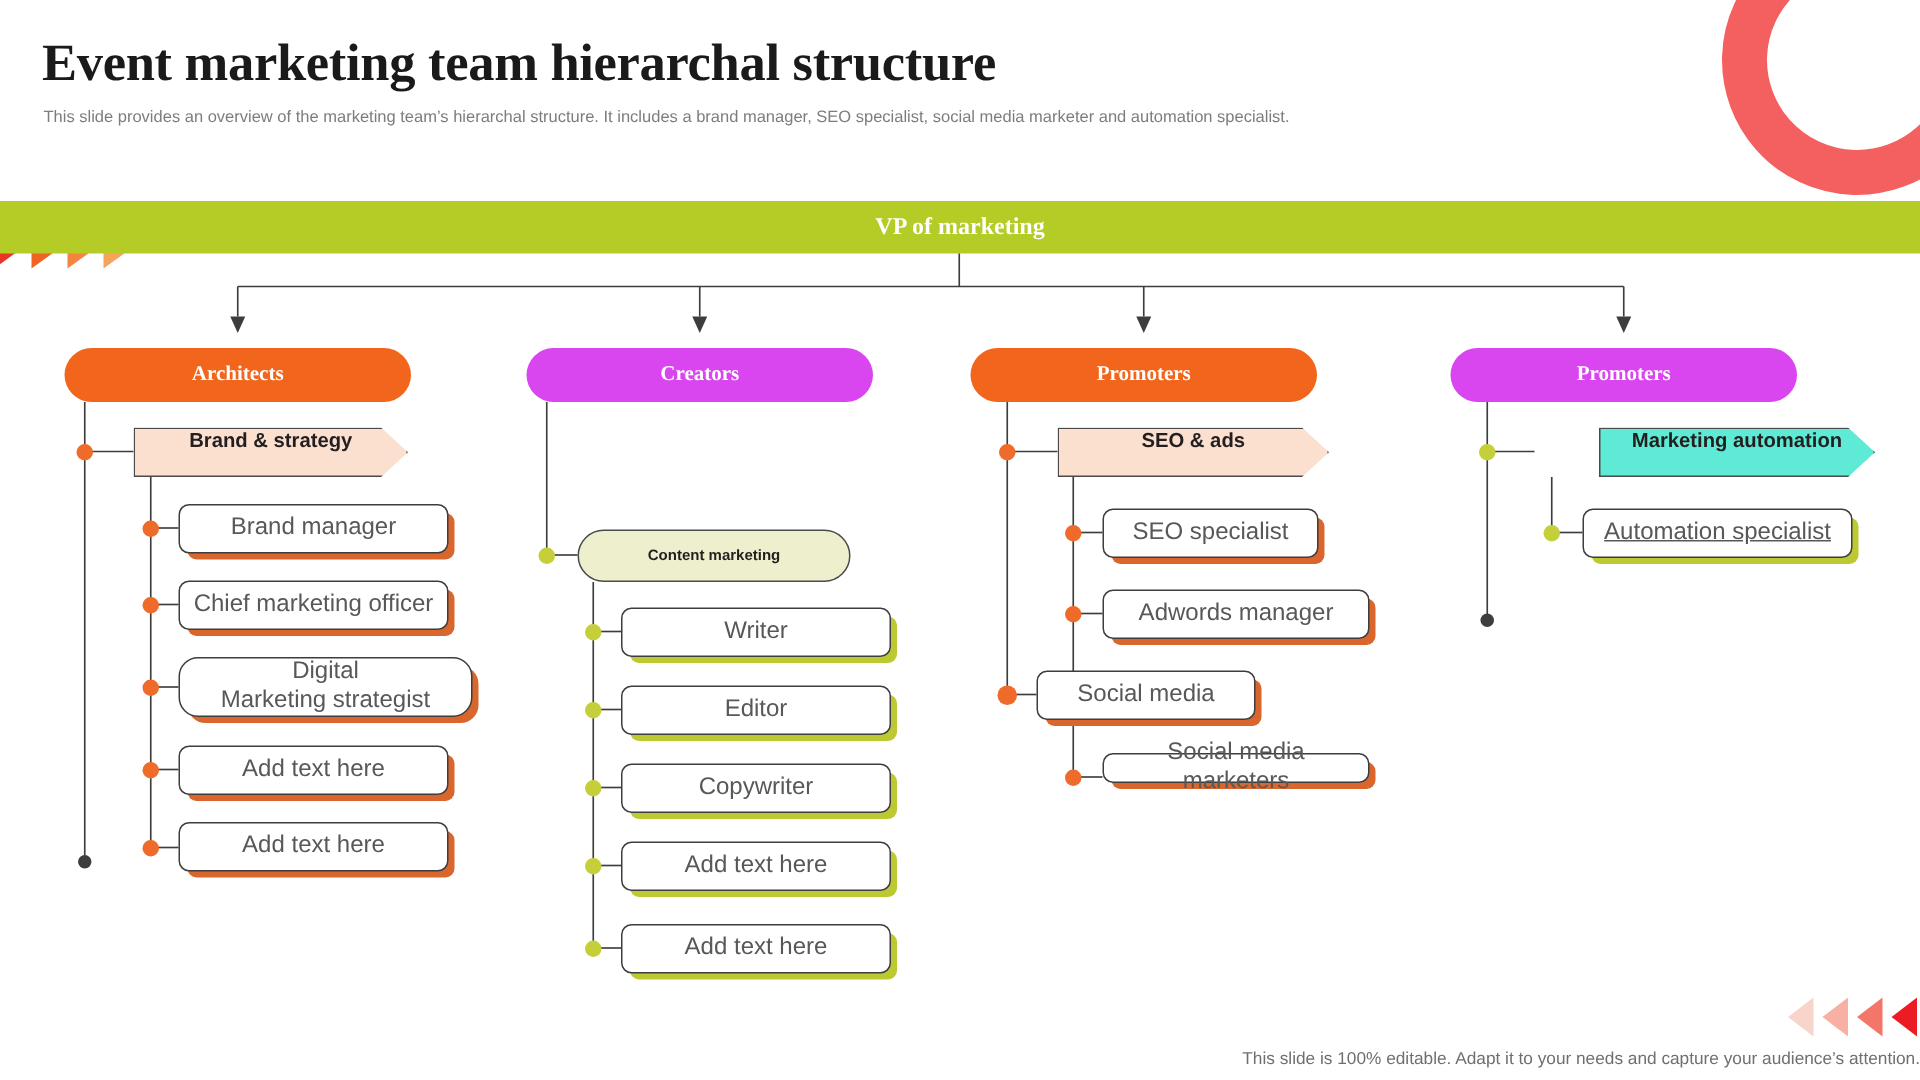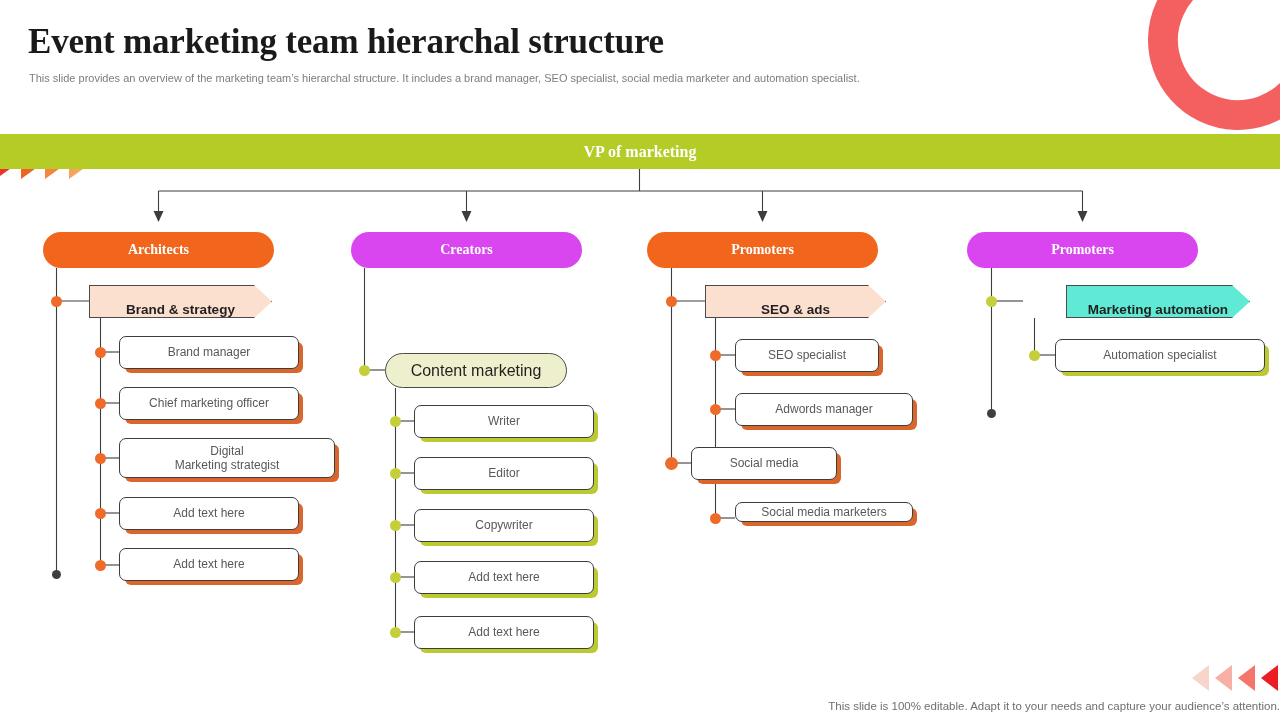--- a/index.html
+++ b/index.html
@@ -49,42 +49,42 @@
     position:absolute; height:36px; border-radius:18px;
     display:flex; align-items:center; justify-content:center;
     font-family:"Liberation Serif", serif;
     font-size:14px; font-weight:bold; color:#ffffff;
   }
   .cat-orange{background:#f1661c;}
   .cat-green{background:#d946ef;}
   
   .arrow-head{
     position:absolute; height:33px;
-    display:flex; align-items:flex-end; justify-content:center;
+    display:flex; align-items:flex-start; justify-content:center;
     font-size:13.5px; font-weight:bold; color:#231f20;
     border:1px solid #4a4a4a; box-sizing:border-box;
     clip-path:polygon(0 0, calc(100% - 18px) 0, 100% 50%, calc(100% - 18px) 100%, 0 100%);
   }
   .arrow-peach{background:#fbdfcf;}
   .arrow-lime{background:#5eead4;margin-left:43px;}
   
   .pill-head{
     position:absolute; height:35px; border-radius:18px;
     display:flex; align-items:center; justify-content:center;
-    font-size:16px; font-weight:normal; color:#231f20;
+    font-size:10px; font-weight:bold; color:#231f20;
     border:1px solid #4a4a4a; box-sizing:border-box;
     background:#eef0cd;
   }
   
   .leaf{
     position:absolute; box-sizing:border-box;
     background:#ffffff; border:1px solid #3d3d3d;
     border-radius:7px;
     display:flex; align-items:center; justify-content:center; text-align:center;
-    font-size:12px; color:#58585a; line-height:1.18;
+    font-size:16px; color:#58585a; line-height:1.18;
     padding:5px 6px;
   }
   .leaf.sh-orange{box-shadow:5px 5px 0 -1px #d9662c;}
   .leaf.sh-green{box-shadow:5px 5px 0 -1px #bcc931;}
   
   .dot{position:absolute;border-radius:50%;}
   .dot-orange{background:#ef6b2a;}
   .dot-green{background:#c4cf3a;}
   .dot-dark{background:#3e3e3e;}
   
@@ -204,21 +204,21 @@
 <div class="arrow-head arrow-lime" style="left:1023px; top:285px; width:184px;">
   <span>Marketing automation</span>
 </div>
 
 <div class="leaf sh-orange" style="left:119px; top:336px; width:180px; height:33px;">
   <span>Brand manager</span>
 </div>
 <div class="leaf sh-orange" style="left:119px; top:387px; width:180px; height:33px;">
   <span>Chief marketing officer</span>
 </div>
-<div class="leaf sh-orange" style="left:119px; top:438px; width:216px; height:40px; white-space:pre-line;">
+<div class="leaf sh-orange" style="left:119px; top:438px; width:196px; height:40px; white-space:pre-line;border-radius:13px;">
   <span>Digital
 Marketing  strategist</span>
 </div>
 <div class="leaf sh-orange" style="left:119px; top:497px; width:180px; height:33px;">
   <span>Add text here</span>
 </div>
 <div class="leaf sh-orange" style="left:119px; top:548px; width:180px; height:33px;">
   <span>Add text here</span>
 </div>
 
@@ -241,21 +241,21 @@
 <div class="leaf sh-orange" style="left:735px; top:339px; width:144px; height:33px;">
   <span>SEO specialist</span>
 </div>
 <div class="leaf sh-orange" style="left:735px; top:393px; width:178px; height:33px;">
   <span>Adwords manager</span>
 </div>
 <div class="leaf sh-orange" style="left:735px; top:502px; width:178px; height:20px;">
   <span>Social media marketers</span>
 </div>
 
-<div class="leaf sh-green" style="left:1055px; top:339px; width:210px; height:33px;">
+<div class="leaf sh-green" style="left:1055px; top:339px; width:180px; height:33px;text-decoration:underline;">
   <span>Automation specialist</span>
 </div>
 
 <div class="dot dot-orange" style="left:51px;  top:296px; width:11px;height:11px;"></div>
 <div class="dot dot-orange" style="left:95px;  top:347px; width:11px;height:11px;"></div>
 <div class="dot dot-orange" style="left:95px;  top:398px; width:11px;height:11px;"></div>
 <div class="dot dot-orange" style="left:95px;  top:453px; width:11px;height:11px;"></div>
 <div class="dot dot-orange" style="left:95px;  top:508px; width:11px;height:11px;"></div>
 <div class="dot dot-orange" style="left:95px;  top:560px; width:11px;height:11px;"></div>
 <div class="dot dot-dark" style="left:52px;  top:570px; width:9px;height:9px;"></div>

